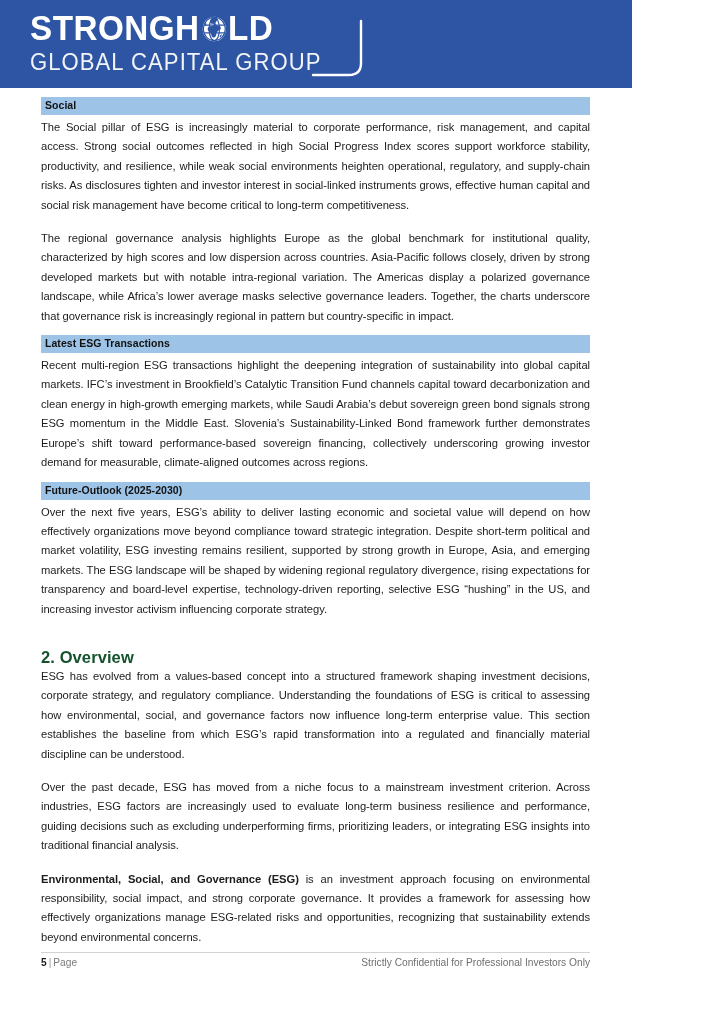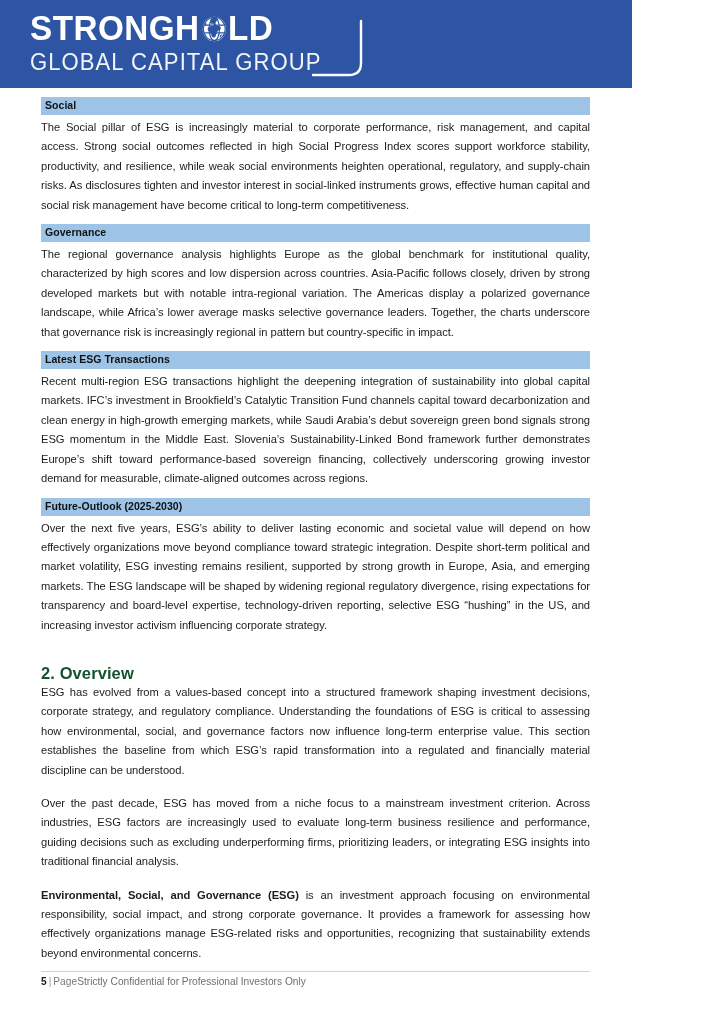--- a/index.html
+++ b/index.html
@@ -133,24 +133,25 @@
     letter-spacing: 0.05px;
   }
   .after-h2 { margin-top: 24px; }
   .after-h3 { margin-top: 8px; }
 
   
   .footer {
     position: absolute;
     left: 41px;
     right: 42px;
-    bottom: 37px;
+    bottom: 56px;
     border-top: 1px solid #d2d2d2;
     padding-top: 4px;
     display: flex;
+    justify-content: space-between;
     align-items: baseline;
     font-family: "Liberation Sans", sans-serif;
     font-size: 10.2px;
     color: #6f6f6f;
   }
   .footer-left { color: #7a7a7a; }
   .footer-left .pg-num { font-weight: 700; color: #1c1c1c; }
   .footer-left .bar { color: #9a9a9a; padding: 0 2px; }
   .footer-right { color: #6f6f6f; }
 </style>
@@ -187,23 +188,20 @@
     </div>
   </div>
 
   <div class="content">
 
     <div class="band band-first">
       <div class="band-label">Social</div>
     </div>
     <p class="body">The Social pillar of ESG is increasingly material to corporate performance, risk management, and capital access. Strong social outcomes reflected in high Social Progress Index scores support workforce stability, productivity, and resilience, while weak social environments heighten operational, regulatory, and supply-chain risks. As disclosures tighten and investor interest in social-linked instruments grows, effective human capital and social risk management have become critical to long-term competitiveness.</p>
 
-    <div class="band">
-      <div class="band-label">Governance</div>
-    </div>
     <p class="body">The regional governance analysis highlights Europe as the global benchmark for institutional quality, characterized by high scores and low dispersion across countries. Asia-Pacific follows closely, driven by strong developed markets but with notable intra-regional variation. The Americas display a polarized governance landscape, while Africa’s lower average masks selective governance leaders. Together, the charts underscore that governance risk is increasingly regional in pattern but country-specific in impact.</p>
 
     <div class="band">
       <div class="band-label">Latest ESG Transactions</div>
     </div>
     <p class="body">Recent multi-region ESG transactions highlight the deepening integration of sustainability into global capital markets. IFC’s investment in Brookfield’s Catalytic Transition Fund channels capital toward decarbonization and clean energy in high-growth emerging markets, while Saudi Arabia’s debut sovereign green bond signals strong ESG momentum in the Middle East. Slovenia’s Sustainability-Linked Bond framework further demonstrates Europe’s shift toward performance-based sovereign financing, collectively underscoring growing investor demand for measurable, climate-aligned outcomes across regions.</p>
 
     <div class="band">
       <div class="band-label">Future-Outlook (2025-2030)</div>
     </div>

